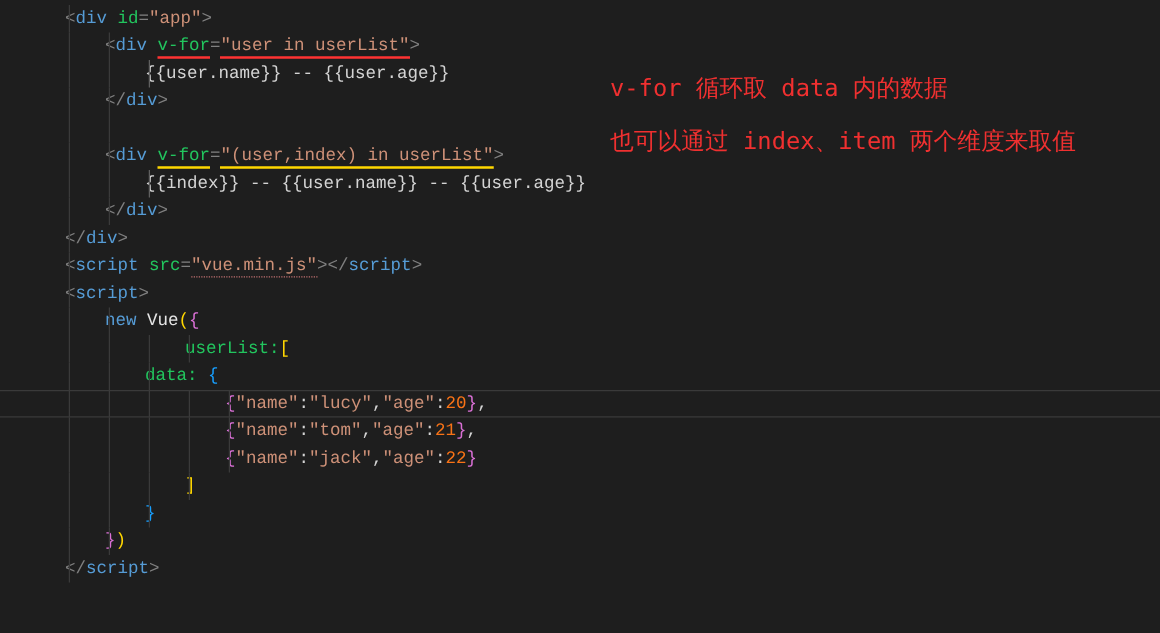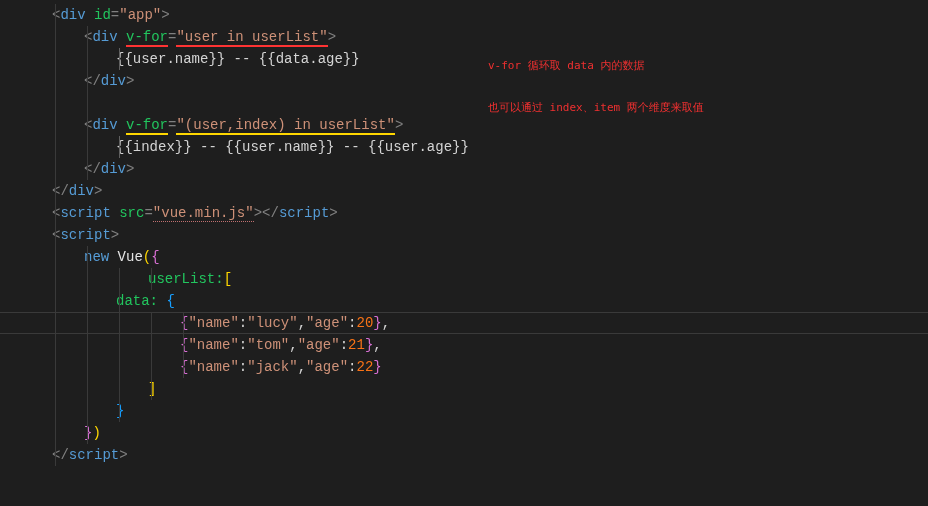--- a/index.html
+++ b/index.html
@@ -45,21 +45,21 @@
   .br-p  { color: #da70d6; }
   .br-b  { color: #179fff; }
   
   .ul-red-dot { border-bottom: 1px dotted #c07070; }
   .ul-red     { border-bottom: 2px solid #ff3333; padding-bottom: 0px; }
   .ul-yellow  { border-bottom: 2px solid #ffd700; padding-bottom: 0px; }
   
   .annot {
     position: absolute;
     color: #f03030;
-    font-size: 11px;
+    font-size: 19px;
     font-family: "Consolas","Microsoft YaHei","SimSun",monospace;
     white-space: nowrap;
   }
   
   .cur-line {
     position: absolute;
     left: 0; right: 0;
     height: 22px;
     top: 312px;
     border-top: 1px solid #3a3a3a;
@@ -72,21 +72,21 @@
 
 <div class="editor">
 
   <div class="cur-line"></div>
 
 
   <div class="line pad1"><i class="indent-guide ig1"></i><span class="punc">&lt;</span><span class="tag">div </span><span class="attr">id</span><span class="punc">=</span><span class="str">"app"</span><span class="punc">&gt;</span></div>
 
   <div class="line pad2"><i class="indent-guide ig1"></i><i class="indent-guide ig2"></i><span class="punc">&lt;</span><span class="tag">div </span><span class="attr ul-red">v-for</span><span class="punc">=</span><span class="str ul-red">"user in userList"</span><span class="punc">&gt;</span></div>
 
-  <div class="line pad3"><i class="indent-guide ig1"></i><i class="indent-guide ig2"></i><i class="indent-guide ig3 ig-light"></i><span class="plain">{{user.name}} -- {{data.age}}</span></div>
+  <div class="line pad3"><i class="indent-guide ig1"></i><i class="indent-guide ig2"></i><i class="indent-guide ig3 ig-light"></i><span class="plain">{{user.name}} -- {{user.age}}</span></div>
 
   <div class="line pad2"><i class="indent-guide ig1"></i><i class="indent-guide ig2"></i><span class="punc">&lt;/</span><span class="tag">div</span><span class="punc">&gt;</span></div>
 
   <div class="line pad2"><i class="indent-guide ig1"></i><i class="indent-guide ig2"></i><span class="plain"></span>&nbsp;</div>
 
   <div class="line pad2"><i class="indent-guide ig1"></i><i class="indent-guide ig2"></i><span class="punc">&lt;</span><span class="tag">div </span><span class="attr ul-yellow">v-for</span><span class="punc">=</span><span class="str ul-yellow">"(user,index) in userList"</span><span class="punc">&gt;</span></div>
 
   <div class="line pad3"><i class="indent-guide ig1"></i><i class="indent-guide ig2"></i><i class="indent-guide ig3 ig-light"></i><span class="plain">{{index}} -- {{user.name}} -- {{user.age}}</span></div>
 
   <div class="line pad2"><i class="indent-guide ig1"></i><i class="indent-guide ig2"></i><span class="punc">&lt;/</span><span class="tag">div</span><span class="punc">&gt;</span></div>

